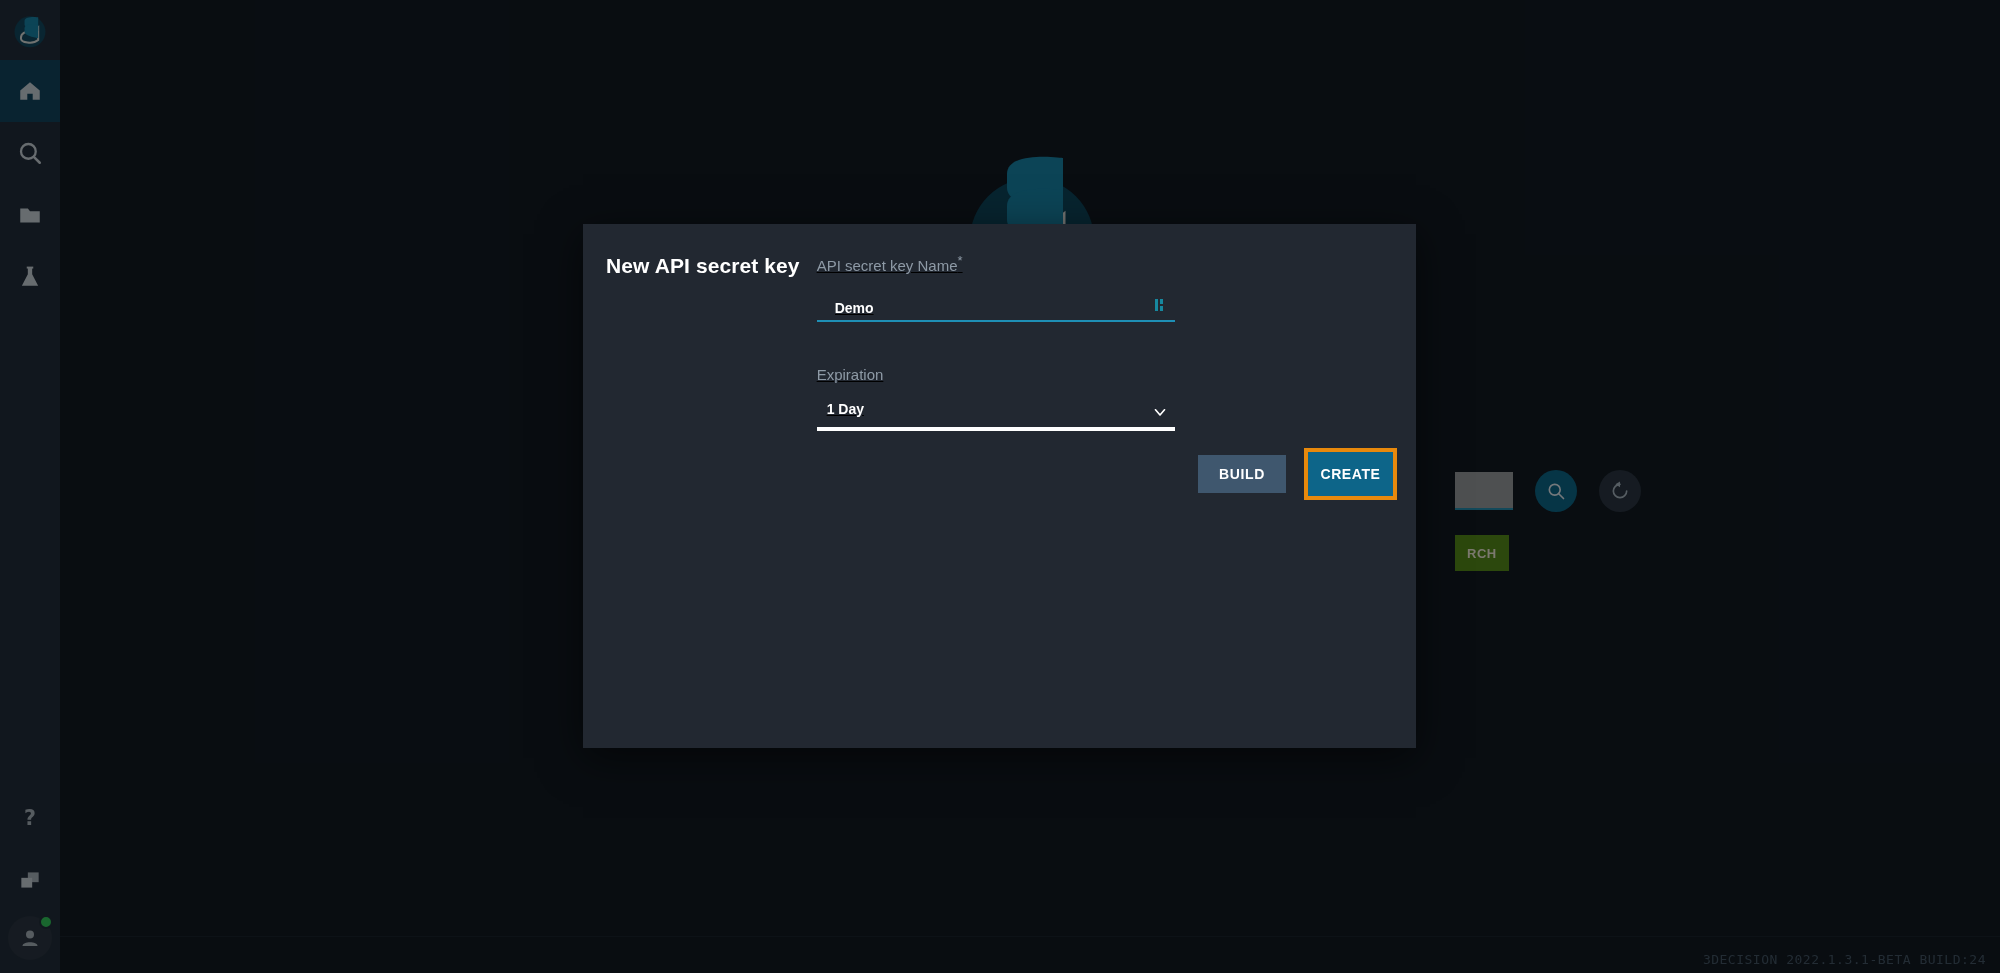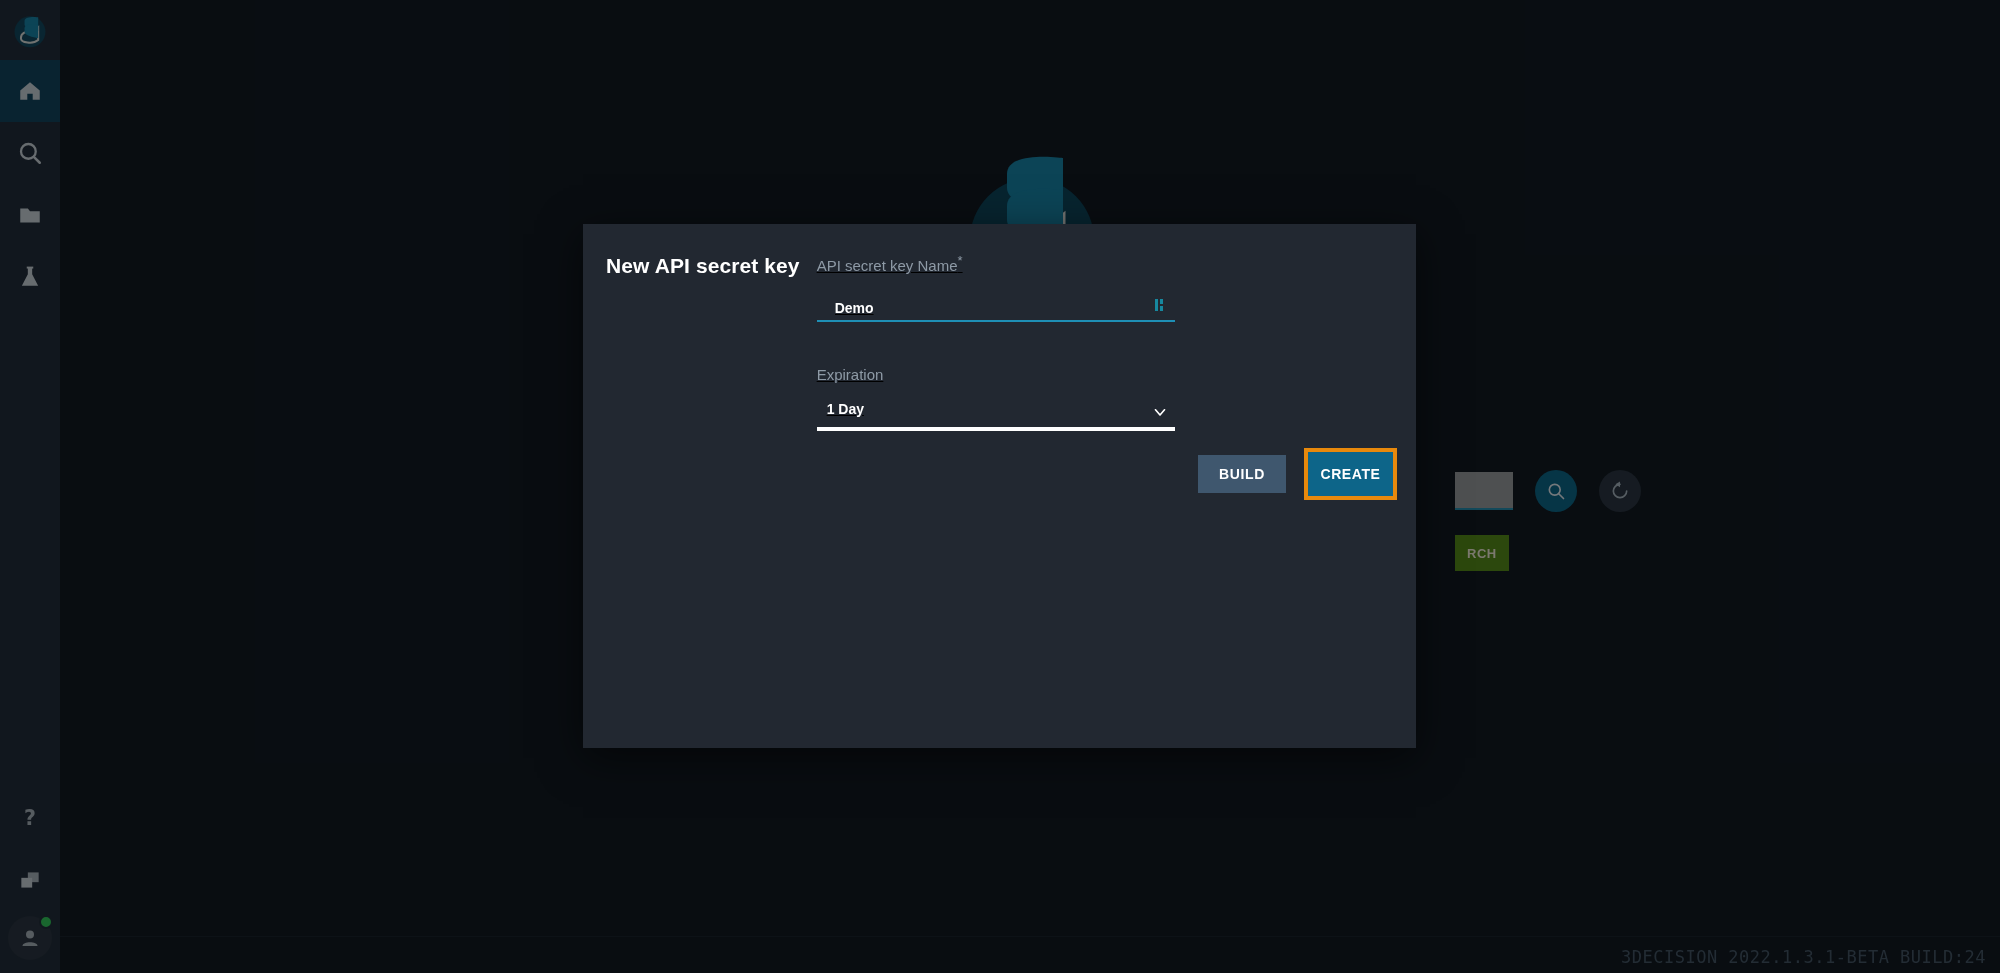--- a/index.html
+++ b/index.html
@@ -192,21 +192,21 @@
     background: transparent;
     width: 100%; height: 100%;
   }
 
   
   #version-bar {
     position: absolute;
     right: 14px; bottom: 6px;
     color: #3d4a57;
     font-family: "DejaVu Sans Mono", monospace;
-    font-size: 17px;
+    font-size: 13px;
     letter-spacing: 0.5px;
     z-index: 6;
   }
   #bottom-rule {
     position: absolute; left: 60px; bottom: 36px;
     width: 1940px; height: 1px;
     background: #151b22;
   }
 </style>
 </head>

